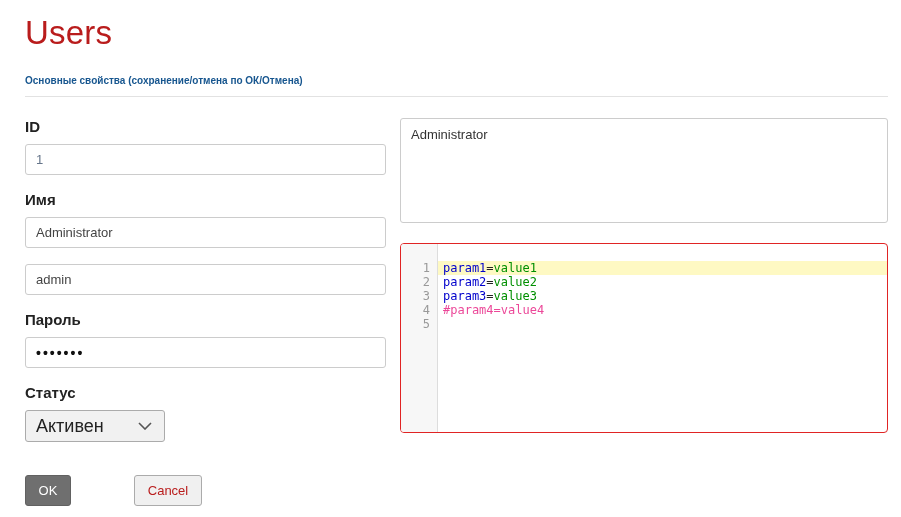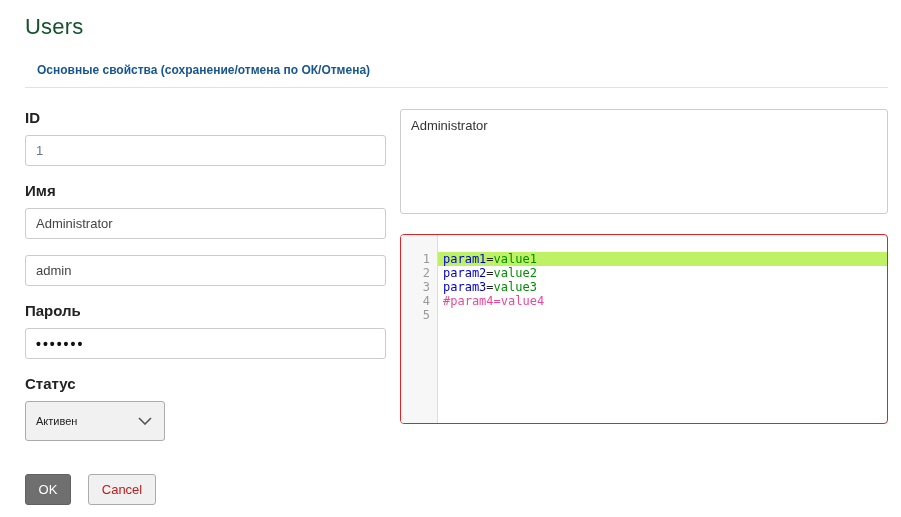--- a/index.html
+++ b/index.html
@@ -6,31 +6,30 @@
   html,body { background:#ffffff; }
   body {
     width: 901px; height: 517px;
     font-family: "Liberation Sans", sans-serif;
     color: #222;
     overflow: hidden;
   }
   .page { padding: 14px 0 0 25px; width: 901px; }
 
   .page-title {
-    color: #14532d;
-    font-size: 22px;
+    color: #b91c1c;
+    font-size: 33px;
     font-weight: 400;
     letter-spacing: 0.2px;
   }
   .page-subtitle {
     margin-top: 23px;
     color: #17568f;
-    font-size: 12px;
+    font-size: 10px;
     font-weight: 700;
-    margin-left: 12px;
   }
   .divider {
     margin-top: 10px;
     width: 863px;
     border: none;
     border-top: 1px solid #e2e2e2;
     height: 0;
   }
 
   .form-grid {
@@ -65,35 +64,35 @@
   .text-input.muted { color: #66758a; }
   .text-input.password {
     font-weight: 700;
     font-size: 14px;
     letter-spacing: 2px;
     color: #111;
   }
 
   .select-box {
     width: 140px;
-    height: 40px;
+    height: 32px;
     border: 1px solid #ababab;
     border-radius: 3px;
     background: #f1f1f1;
     display: flex;
     align-items: center;
     justify-content: space-between;
     padding: 0 10px;
-    font-size: 11px;
+    font-size: 18px;
     color: #222;
     cursor: default;
   }
   .select-box .chev { display:flex; align-items:center; margin-right:2px; }
 
-  .btn-row { margin-top: 33px; display: flex; align-items: flex-end; }
+  .btn-row { margin-top: 33px; display: flex; align-items: flex-end; gap: 46px; }
   .btn {
     height: 31px;
     border-radius: 3px;
     font-family: "Liberation Sans", sans-serif;
     font-size: 13px;
     cursor: pointer;
   }
   .btn-ok {
     width: 46px;
     background: #6f6f6f;
@@ -143,21 +142,21 @@
   .code-lines { position: relative; padding-top: 17px; }
   .cm-line { display: flex; line-height: 14px; min-height: 14px; }
   .cm-gutter-cell {
     flex: none;
     width: 37px;
     padding-right: 8px;
     text-align: right;
     color: #999;
   }
   .cm-code { flex: 1; padding-left: 5px; white-space: pre; color: #222; }
-  .cm-line.active .cm-code { background: #bef264; }
+  .cm-line.active .cm-code { background: #fef9c3; }
   .tok-key { color: #0000cc; }
   .tok-op { color: #222; }
   .tok-value { color: #008f00; }
   .tok-comment { color: #ec4899; }
 </style>
 </head>
 <body>
 
 <div class="page">
 

